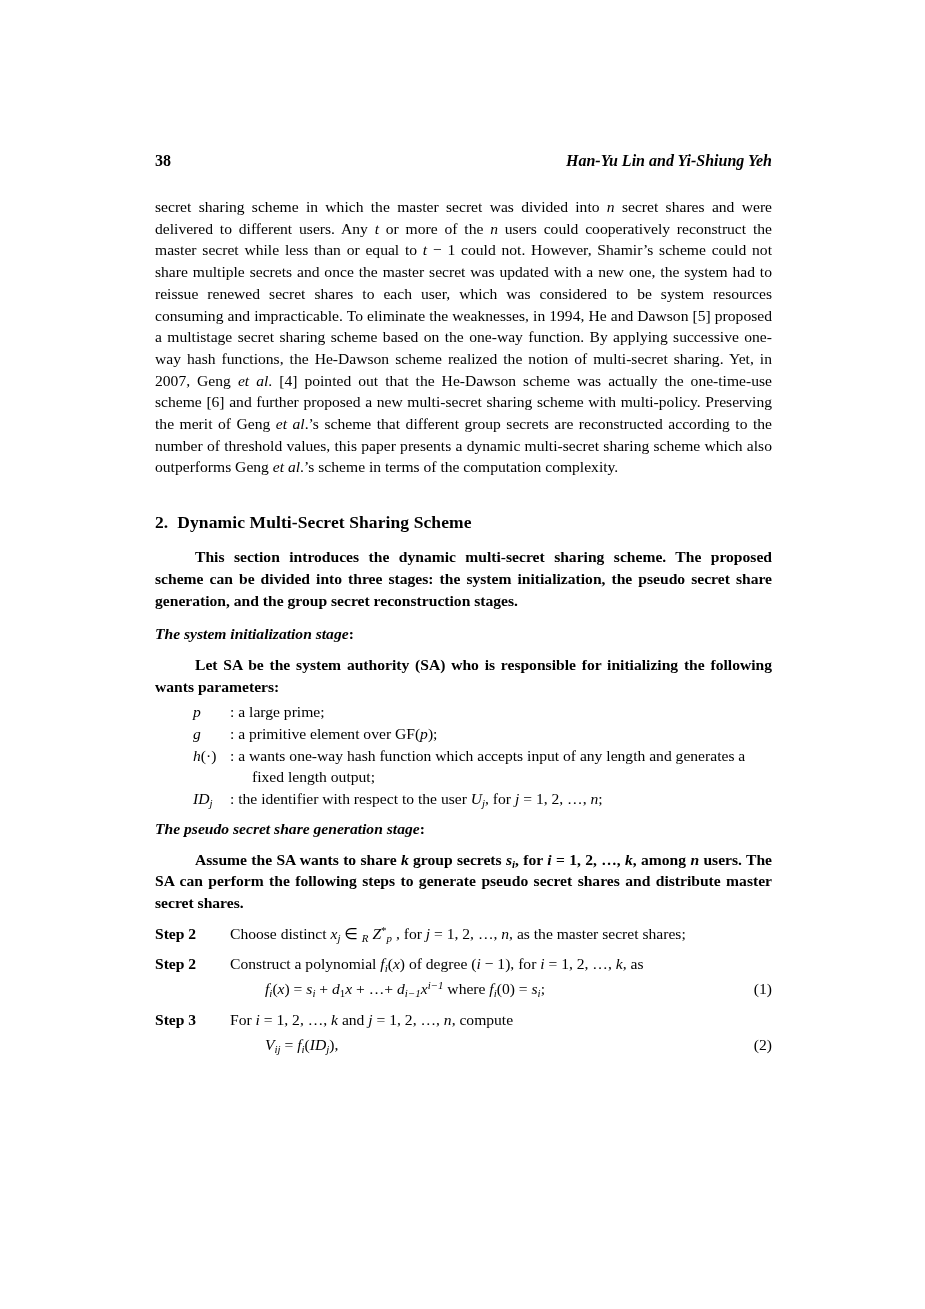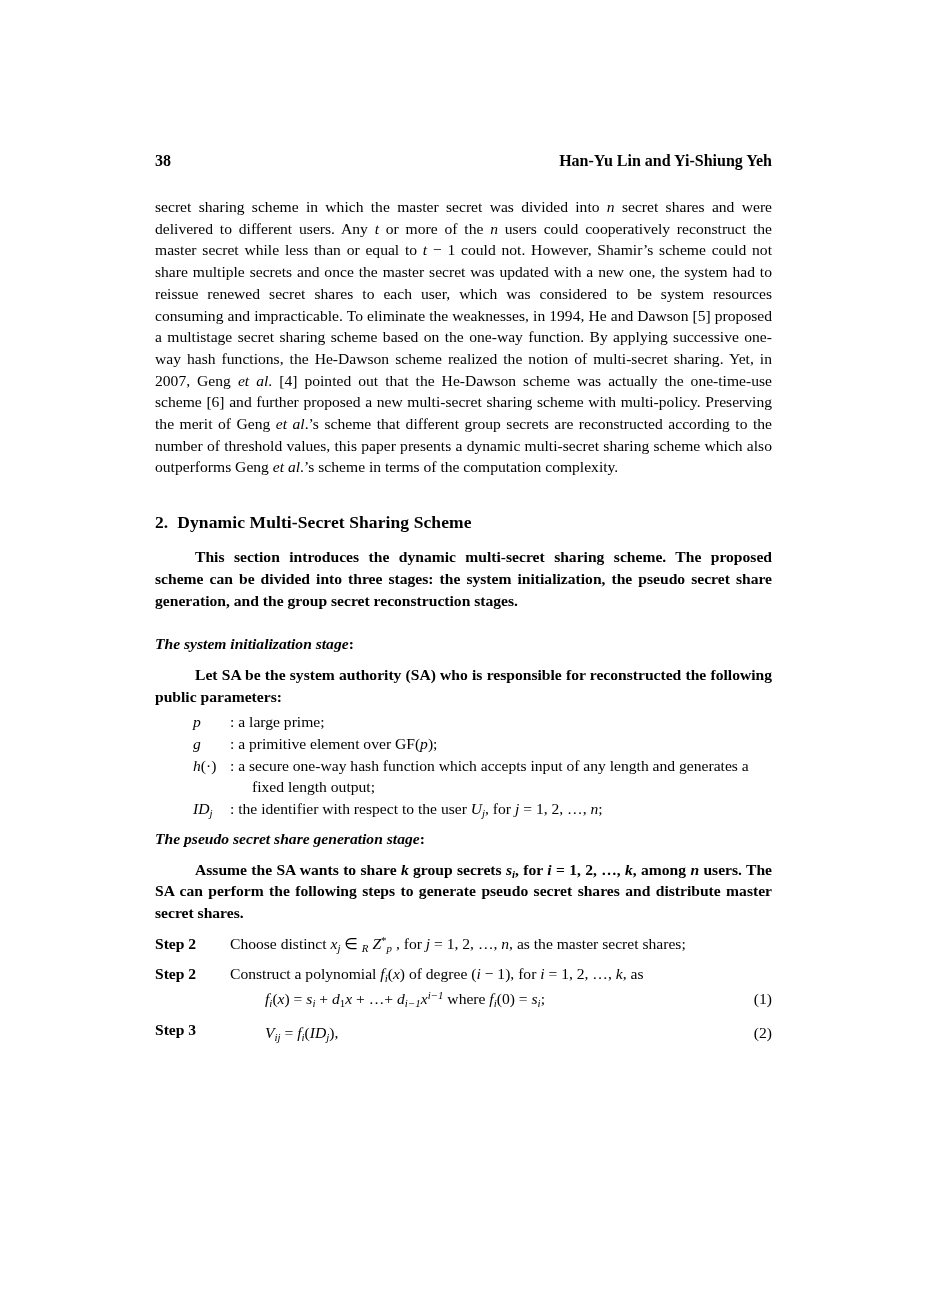--- a/index.html
+++ b/index.html
@@ -10,39 +10,39 @@
     width:925px; height:1309px;
     background:#ffffff;
     padding:152px 153px 0 155px;
     overflow:hidden;
   }
   .running-header {
     display:flex; justify-content:space-between; align-items:baseline;
     font-size:16px; margin-bottom:26px;
   }
   .pagenum { font-weight:bold; }
-  .runhead { font-weight:bold; }
+  .runhead { font-weight:bold; font-style:italic; }
   p.body, .defs, .steps { font-size:15.6px; line-height:21.7px; }
   .just { text-align:justify; }
   .indent { text-indent:40px;font-weight:bold; }
   .it { font-style:italic; }
   .bd { font-weight:bold; }
   sub, sup { font-size:70%; line-height:0; vertical-align:baseline; position:relative; }
   sub { top:0.28em; }
   sup { top:-0.45em; }
   h2.section {
     font-size:17.5px; font-weight:bold;
     margin-top:34px; margin-bottom:13px;
     letter-spacing:0.1px;
   }
   p.subhead {
     font-size:15.6px; line-height:21.7px;
     margin-top:8px; margin-bottom:9px;
   }
-  p.body + p.subhead { margin-top:22px; }
+  p.body + p.subhead { margin-top:12px; }
   .defs { margin-top:4px; padding-left:38px; }
   .defrow { display:grid; grid-template-columns:37px 1fr; }
   .term { font-style:normal; }
   .desc { padding-left:22px; text-indent:-22px; }
   .steps { margin-top:8px; }
   .steprow { display:grid; grid-template-columns:75px 1fr; margin-top:9px; }
   .steplabel { font-weight:bold; }
   .stepline {}
   .eqline { display:flex; justify-content:space-between; align-items:center; margin-top:3px; }
   .eq { padding-left:35px; }
@@ -59,34 +59,34 @@
   </div>
 
   <p class="body just"><span>secret sharing scheme in which the master secret was divided into </span><span class="it">n</span><span> secret shares and were delivered to different users. Any </span><span class="it">t</span><span> or more of the </span><span class="it">n</span><span> users could cooperatively reconstruct the master secret while less than or equal to </span><span class="it">t</span><span> − 1 could not. However, Shamir’s scheme could not share multiple secrets and once the master secret was updated with a new one, the system had to reissue renewed secret shares to each user, which was considered to be system resources consuming and impracticable. To eliminate the weaknesses, in 1994, He and Dawson [5] proposed a multistage secret sharing scheme based on the one-way function. By applying successive one-way hash functions, the He-Dawson scheme realized the notion of multi-secret sharing. Yet, in 2007, Geng </span><span class="it">et al</span><span>. [4] pointed out that the He-Dawson scheme was actually the one-time-use scheme [6] and further proposed a new multi-secret sharing scheme with multi-policy. Preserving the merit of Geng </span><span class="it">et al</span><span>.’s scheme that different group secrets are reconstructed according to the number of threshold values, this paper presents a dynamic multi-secret sharing scheme which also outperforms Geng </span><span class="it">et al</span><span>.’s scheme in terms of the computation complexity.</span></p>
 
   <h2 class="section">2.&nbsp; Dynamic Multi-Secret Sharing Scheme</h2>
 
   <p class="body just indent">This section introduces the dynamic multi-secret sharing scheme. The proposed scheme can be divided into three stages: the system initialization, the pseudo secret share generation, and the group secret reconstruction stages.</p>
 
   <p class="subhead"><span class="it bd">The system initialization stage</span><span class="bd">:</span></p>
 
-  <p class="body just indent">Let SA be the system authority (SA) who is responsible for reconstructed the following public parameters:</p>
+  <p class="body just indent">Let SA be the system authority (SA) who is responsible for initializing the following wants parameters:</p>
 
   <div class="defs">
     <div class="defrow">
       <span class="term"><span class="it">p</span></span>
       <span class="desc"><span>: a large prime;</span></span>
     </div>
     <div class="defrow">
       <span class="term"><span class="it">g</span></span>
       <span class="desc"><span>: a primitive element over GF(</span><span class="it">p</span><span>);</span></span>
     </div>
     <div class="defrow">
       <span class="term"><span class="it">h</span><span>(·)</span></span>
-      <span class="desc"><span>: a secure one-way hash function which accepts input of any length and generates a fixed length output;</span></span>
+      <span class="desc"><span>: a wants one-way hash function which accepts input of any length and generates a fixed length output;</span></span>
     </div>
     <div class="defrow">
       <span class="term"><span class="it">ID</span><sub class="it">j</sub></span>
       <span class="desc"><span>: the identifier with respect to the user </span><span class="it">U</span><sub class="it">j</sub><span>, for </span><span class="it">j</span><span> = 1, 2, …, </span><span class="it">n</span><span>;</span></span>
     </div>
   </div>
 
   <p class="subhead"><span class="it bd">The pseudo secret share generation stage</span><span class="bd">:</span></p>
 
   <p class="body just indent"><span>Assume the SA wants to share </span><span class="it">k</span><span> group secrets </span><span class="it">s</span><sub class="it">i</sub><span>, for </span><span class="it">i</span><span> = 1, 2, …, </span><span class="it">k</span><span>, among </span><span class="it">n</span><span> users. The SA can perform the following steps to generate pseudo secret shares and distribute master secret shares.</span></p>
@@ -107,20 +107,21 @@
         <div class="eqline">
           <span class="eq"><span class="it">f</span><sub class="it">i</sub><span>(</span><span class="it">x</span><span>) = </span><span class="it">s</span><sub class="it">i</sub><span> + </span><span class="it">d</span><sub>1</sub><span class="it">x</span><span> + …+ </span><span class="it">d</span><sub class="it">i−1</sub><span class="it">x</span><sup class="it">i−1</sup><span> where </span><span class="it">f</span><sub class="it">i</sub><span>(0) = </span><span class="it">s</span><sub class="it">i</sub><span>;</span></span>
           <span class="eqno">(1)</span>
         </div>
       </div>
     </div>
 
     <div class="steprow">
       <span class="steplabel">Step 3</span>
       <div class="stepbody">
+        <div class="stepline"><span>For </span><span class="it">i</span><span> = 1, 2, …, </span><span class="it">k</span><span> and </span><span class="it">j</span><span> = 1, 2, …, </span><span class="it">n</span><span>, compute</span></div>
         <div class="eqline">
           <span class="eq"><span class="it">V</span><sub class="it">ij</sub><span> = </span><span class="it">f</span><sub class="it">i</sub><span>(</span><span class="it">ID</span><sub class="it">j</sub><span>),</span></span>
           <span class="eqno">(2)</span>
         </div>
       </div>
     </div>
 
   </div>
 
 </div>

